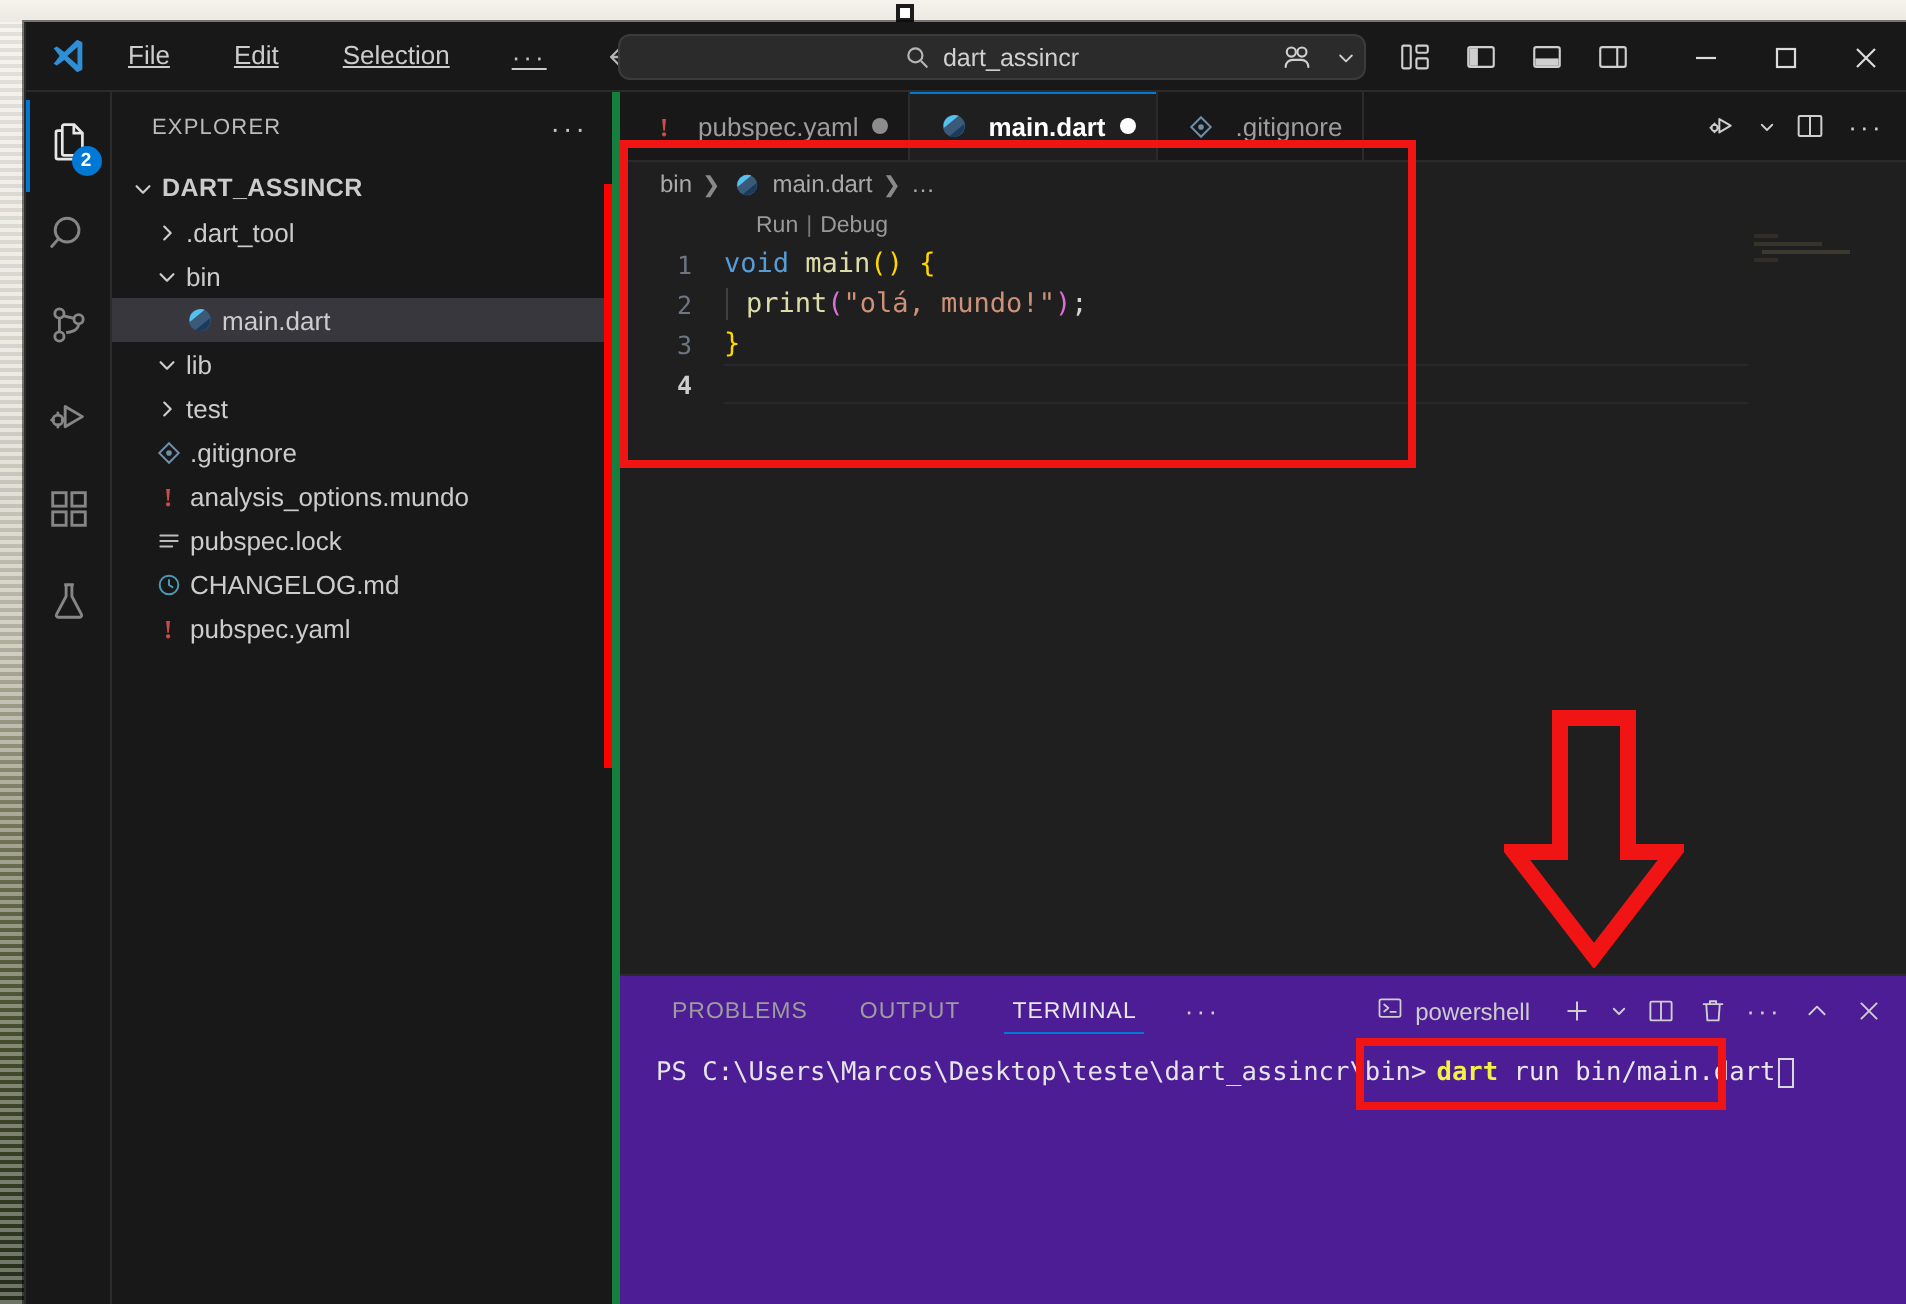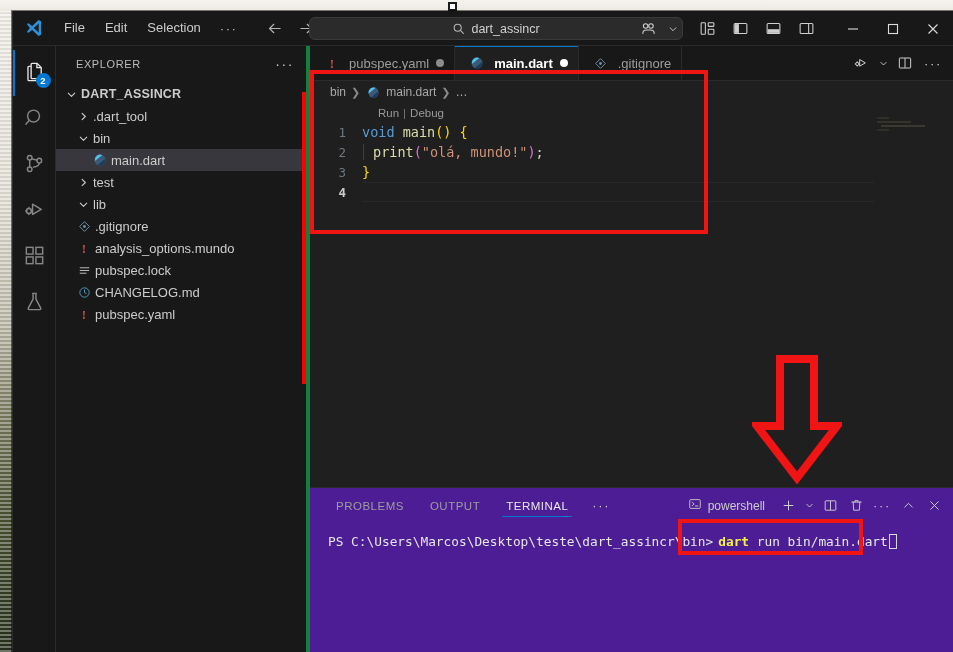--- a/index.html
+++ b/index.html
@@ -48,21 +48,21 @@
   
   .titlebar {
     height: 35px; flex: 0 0 35px;
     background: #181818;
     display: flex; align-items: center;
     border-bottom: 1px solid #2b2b2b;
     position: relative;
   }
   .tb-logo { width: 42px; display:flex; align-items:center; justify-content:center; }
   .tb-logo svg { display:block; }
-  .menu { display: flex; align-items: center; gap: 2px; }
+  .menu { display: flex; align-items: center; gap: 14px; text-decoration: underline; }
   .menu-item {
     font-size: 13px; color: #cccccc;
     padding: 3px 9px; border-radius: 4px;
     line-height: 16px; white-space: nowrap;
   }
   .menu-more { letter-spacing: 1.5px; font-size: 13px; color:#c0c0c0; padding: 3px 8px; }
 
   .nav-arrows { display:flex; align-items:center; gap:10px; margin-left: 18px; }
   .nav-arrow { width:22px;height:22px; display:flex;align-items:center;justify-content:center; color:#b4b4b4; border-radius:4px;}
 
@@ -268,21 +268,21 @@
     padding: 2px 6px; border-radius: 4px; margin-right: 4px;
   }
   .pbtn { width:26px;height:26px; display:flex; align-items:center; justify-content:center; color:#cfcfcf; border-radius:4px; }
   .pbtn.chev { width:16px; }
 
   .term-body {
     flex: 1 1 auto; padding: 6px 0 0 18px;
     font-family: "DejaVu Sans Mono", monospace; font-size: 12.8px;
     color: #cccccc; position: relative;
   }
-  .term-line { display:flex; align-items:flex-end; white-space: pre; height: 20px; }
+  .term-line { display:flex; align-items:flex-start; white-space: pre; height: 20px; }
   .t-prompt { color:#e5e5e5; }
   .t-cmdkw { color:#f2f244; font-weight:700; }
   .t-cmd { color:#e8e8e8; }
   .t-cursor {
     display:inline-block; width:8px; height:15px;
     border:1px solid #d8d8d8; background:transparent; margin-left:1px;
     vertical-align: middle;
   }
 
   
@@ -503,33 +503,33 @@
               <path d="M3.2 13.8A9.5 9.5 0 0 1 16 3.3z" fill="#55c2ee"></path>
               <path d="M20.8 10.2A9.5 9.5 0 0 1 8 20.7z" fill="#1a3b5c"></path>
             </svg>
           </span>
           <span class="rlabel">main.dart</span>
         </div>
 
         <div class="row ind1">
           <span class="twisty">
             <svg width="11" height="11" viewBox="0 0 24 24" fill="none" stroke="#cccccc" stroke-width="2.4">
-              <path d="M9 5l7 7-7 7" stroke-linecap="round" stroke-linejoin="round"></path>
-            </svg>
-          </span>
-          <span class="rlabel">test</span>
+              <path d="M5 9l7 7 7-7" stroke-linecap="round" stroke-linejoin="round"></path>
+            </svg>
+          </span>
+          <span class="rlabel">lib</span>
         </div>
 
         <div class="row ind1">
           <span class="twisty">
             <svg width="11" height="11" viewBox="0 0 24 24" fill="none" stroke="#cccccc" stroke-width="2.4">
-              <path d="M5 9l7 7 7-7" stroke-linecap="round" stroke-linejoin="round"></path>
-            </svg>
-          </span>
-          <span class="rlabel">lib</span>
+              <path d="M9 5l7 7-7 7" stroke-linecap="round" stroke-linejoin="round"></path>
+            </svg>
+          </span>
+          <span class="rlabel">test</span>
         </div>
 
         <div class="row ind1">
           <span class="ficon">
             <svg width="13" height="13" viewBox="0 0 24 24" fill="none" stroke="#6d8fa8" stroke-width="1.8">
               <path d="M12 3l9 9-9 9-9-9z"></path>
                 <circle cx="12" cy="12" r="2.6" fill="#6d8fa8" stroke="none"></circle>
             </svg>
           </span>
           <span class="rlabel">.gitignore</span>

